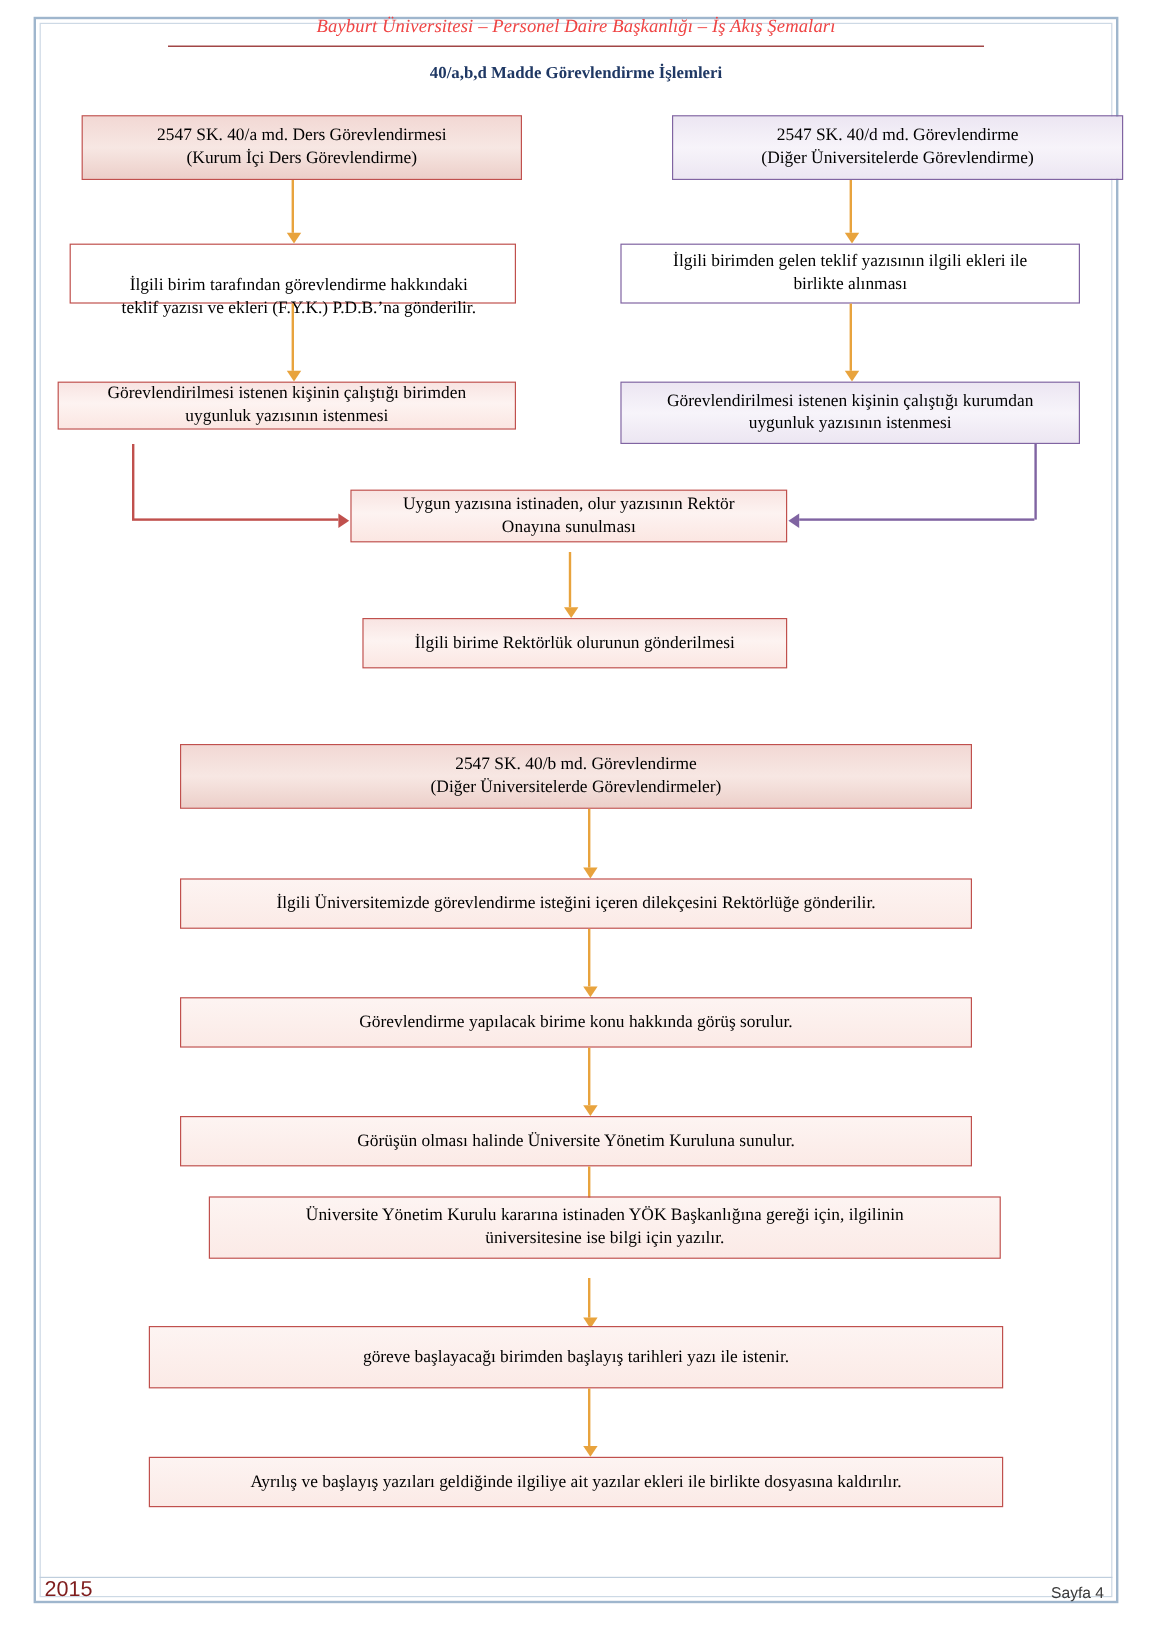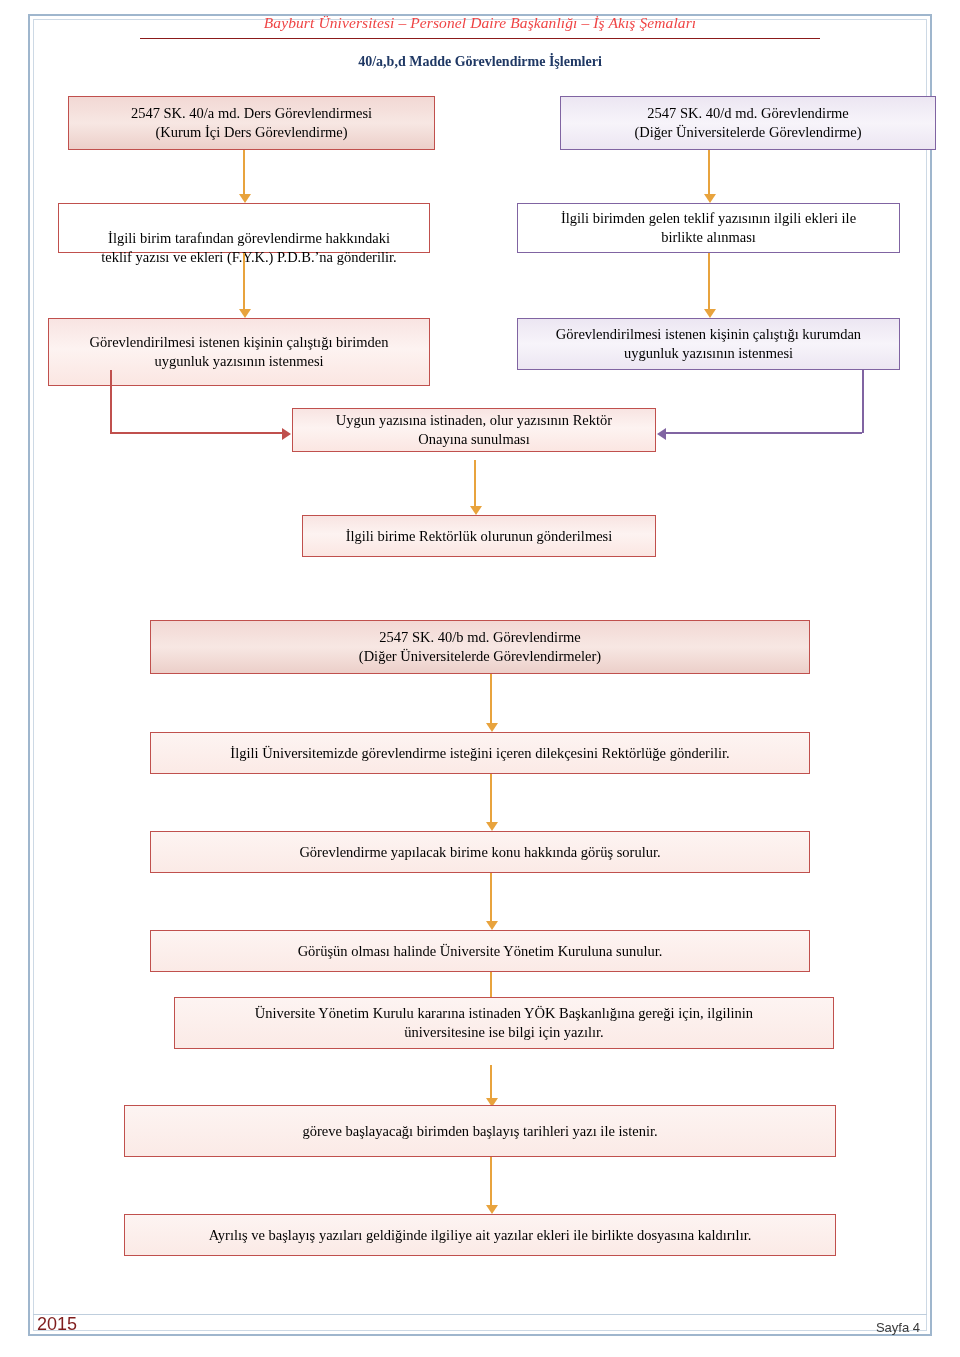--- a/index.html
+++ b/index.html
@@ -232,21 +232,21 @@
 <div class="box style-white-purple" style="left:517px; top:203px; width:383px; height:50px;">
   <span>
     <span>İlgili birimden gelen teklif yazısının ilgili ekleri ile</span>
     <span>birlikte alınması</span>
   </span>
 </div>
 
 <div class="arrow-v" style="left:243px; top:253px; height:56px;"></div>
 <div class="arrow-v" style="left:708px; top:253px; height:56px;"></div>
 
-<div class="box style-pink" style="left:48px; top:318px; width:382px; height:68px;">
+<div class="box style-pink" style="left:48px; top:318px; width:382px; height:40px;">
   <span>
     <span>Görevlendirilmesi istenen kişinin çalıştığı birimden</span>
     <span>uygunluk yazısının istenmesi</span>
   </span>
 </div>
 
 <div class="box style-purple" style="left:517px; top:318px; width:383px; height:52px;">
   <span>
     <span>Görevlendirilmesi istenen kişinin çalıştığı kurumdan</span>
     <span>uygunluk yazısının istenmesi</span>

